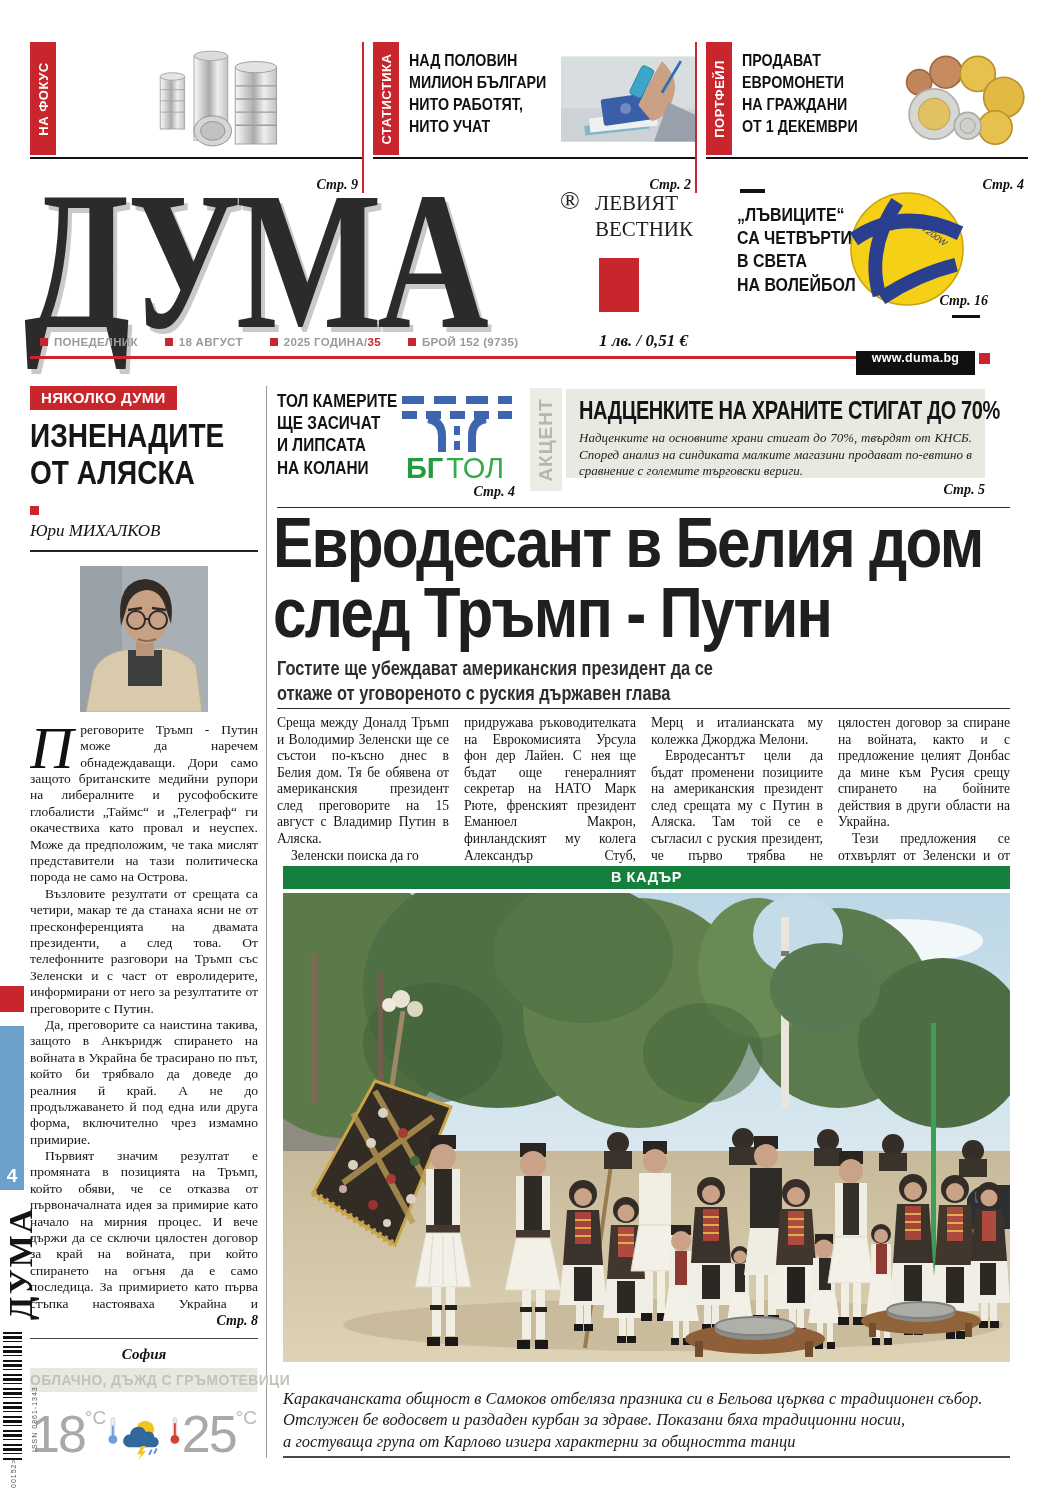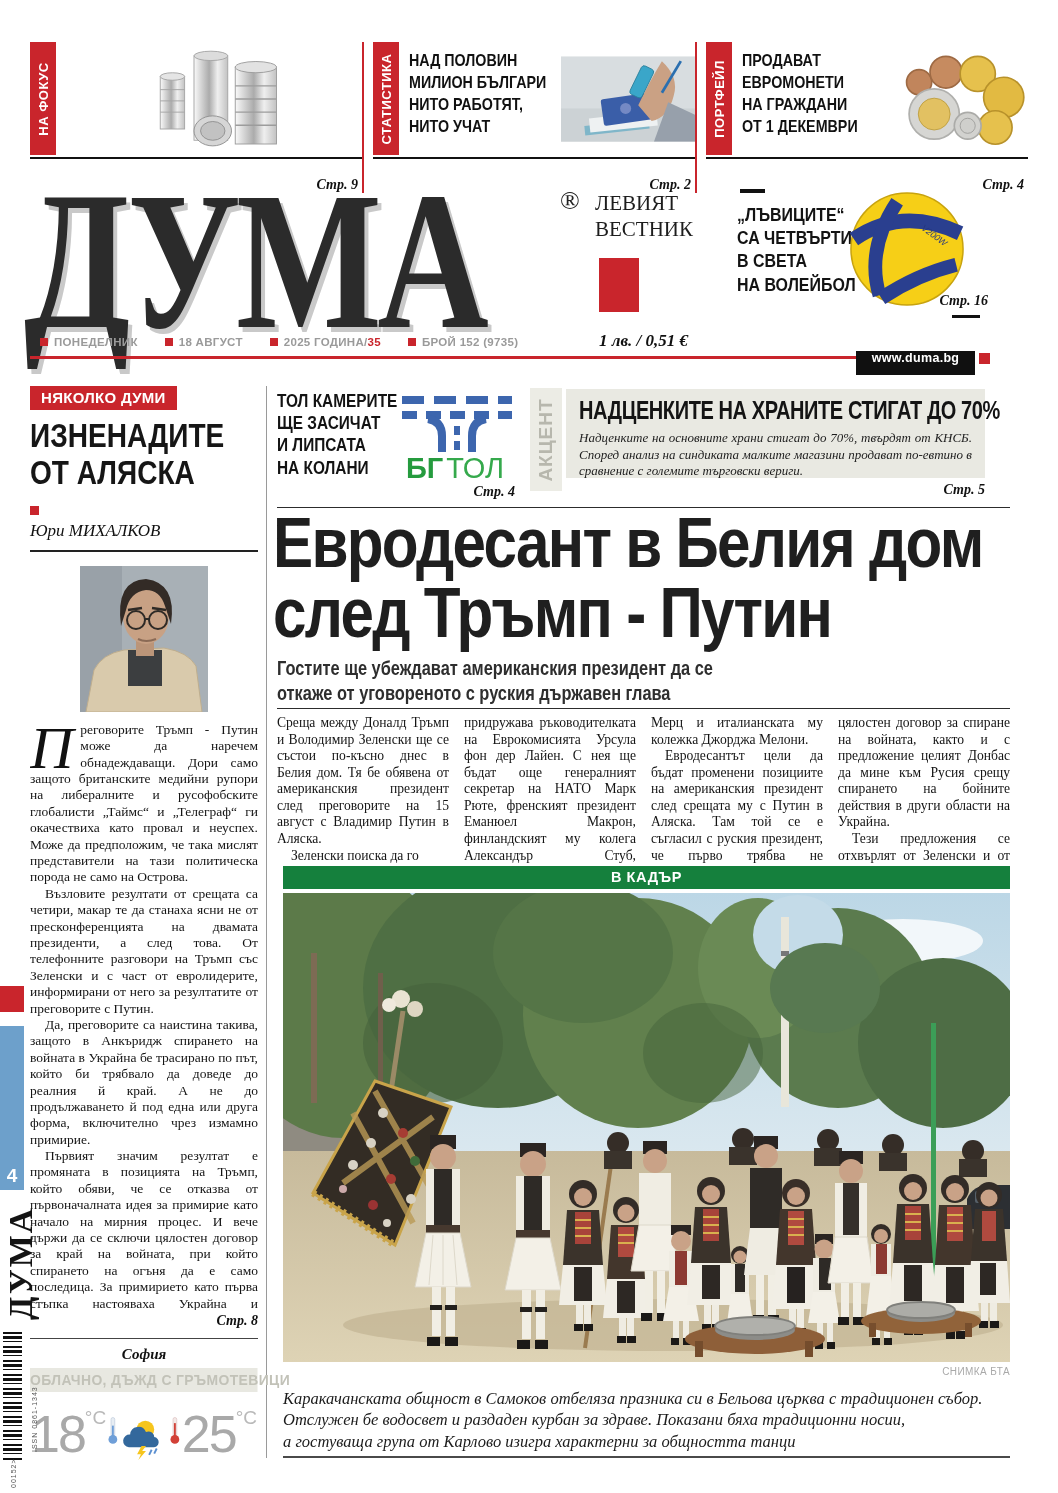--- a/index.html
+++ b/index.html
@@ -732,21 +732,20 @@
       </g>
     <g>
         <ellipse cx="638" cy="428" rx="60" ry="13" fill="#91633a"></ellipse>
     <rect x="586" y="430" width="7" height="14" fill="#774e2d"></rect>
         <rect x="682" y="430" width="7" height="14" fill="#774e2d"></rect>
     <ellipse cx="638" cy="420" rx="34" ry="9" fill="#8c8c88"></ellipse>
         <ellipse cx="638" cy="417" rx="34" ry="8" fill="#acaca7" stroke="#80807c" stroke-width="2"></ellipse>
       </g>
   </svg>
 
-  <div class="credit">СНИМКА БТА</div>
   <div class="caption">
     <span>Каракачанската общност в Самоков отбеляза празника си в Бельова църква с традиционен събор.</span>
     <span>Отслужен бе водосвет и раздаден курбан за здраве. Показани бяха традиционни носии,</span>
     <span>а гостуваща група от Карлово изигра характерни за общността танци</span>
   </div>
   <div class="bottom-rule"></div>
 
 </div>
 
 </body></html>

